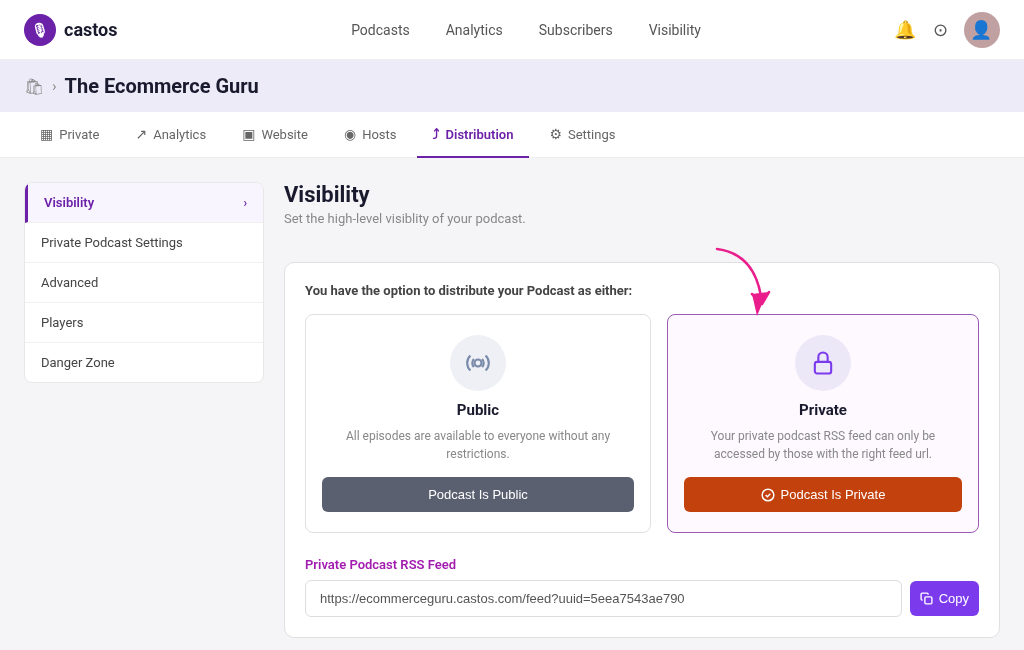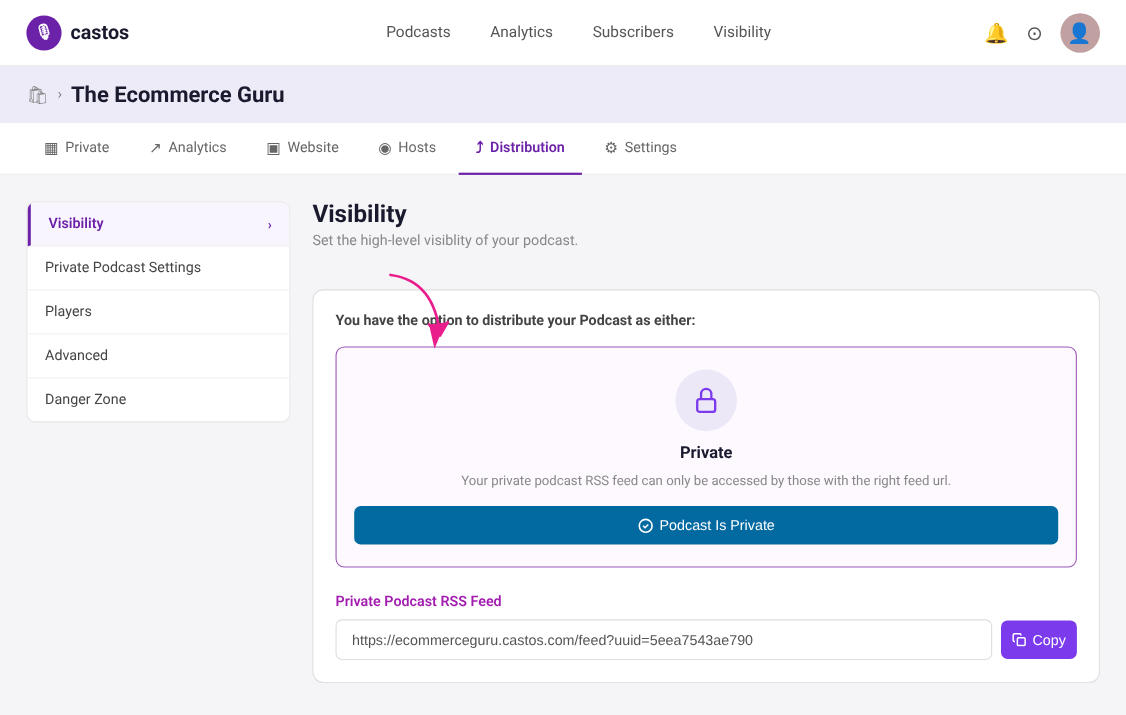--- a/index.html
+++ b/index.html
@@ -55,21 +55,21 @@
 
     .option-icon { width: 56px; height: 56px; border-radius: 50%; display: flex; align-items: center; justify-content: center; margin-bottom: 10px; }
     .option-icon.public { background: #eef0f5; }
     .option-icon.private { background: #ede8f8; }
     .option-icon svg { width: 28px; height: 28px; }
 
     .option-title { font-size: 15px; font-weight: 700; color: #1a1a2e; margin-bottom: 8px; }
     .option-desc { font-size: 12px; color: #888; margin-bottom: 14px; line-height: 1.5; }
 
     .btn-public { background: #5a6070; color: #fff; border: none; border-radius: 6px; padding: 10px 20px; font-size: 13px; font-weight: 500; cursor: pointer; width: 100%; }
-    .btn-private { background: #0369a1; color: #fff; border: none; border-radius: 6px; padding: 10px 20px; font-size: 13px; font-weight: 500; cursor: pointer; width: 100%; display: flex; align-items: center; justify-content: center; gap: 6px; }
+    .btn-private { background: #c2410c; color: #fff; border: none; border-radius: 6px; padding: 10px 20px; font-size: 13px; font-weight: 500; cursor: pointer; width: 100%; display: flex; align-items: center; justify-content: center; gap: 6px; }
 
     
     .rss-section { margin-top: 4px; }
     .rss-label { font-size: 13px; font-weight: 600; color: #a21caf; margin-bottom: 8px; }
     .rss-input-row { display: flex; gap: 8px; align-items: center; }
     .rss-input { flex: 1; padding: 10px 14px; border: 1px solid #ddd; border-radius: 6px; font-size: 13px; color: #555; background: #fff; }
     .btn-copy { background: #7c3aed; color: #fff; border: none; border-radius: 6px; padding: 10px 10px; font-size: 13px; font-weight: 500; cursor: pointer; display: flex; align-items: center; gap: 6px; white-space: nowrap; }
   </style>
 </head>
 <body>
@@ -130,40 +130,54 @@
   <div class="sidebar">
     <div class="sidebar-menu">
       <div class="sidebar-item active">
         <span>Visibility</span>
         <span class="chevron">›</span>
       </div>
       <div class="sidebar-item">
         <span>Private Podcast Settings</span>
       </div>
       <div class="sidebar-item">
+        <span>Advanced</span>
+      </div>
+      <div class="sidebar-item">
         <span>Players</span>
-      </div>
-      <div class="sidebar-item">
-        <span>Advanced</span>
       </div>
       <div class="sidebar-item">
         <span>Danger Zone</span>
       </div>
     </div>
   </div>
 
   <div class="main">
     <h1 class="section-title">Visibility</h1>
     <p class="section-subtitle">Set the high-level visiblity of your podcast.</p>
 
     <div class="visibility-card">
       <p class="card-description">You have the option to distribute your Podcast as either:</p>
 
       <div class="options-row">
 
+        <div class="option-box">
+          <div class="option-icon public">
+            <svg viewBox="0 0 24 24" fill="none" stroke="#7a8aaa" stroke-width="1.8">
+              <circle cx="12" cy="12" r="3"></circle>
+              <path d="M8.5 8.5a5 5 0 0 0 0 7"></path>
+              <path d="M15.5 8.5a5 5 0 0 1 0 7"></path>
+              <path d="M5.5 5.5a9 9 0 0 0 0 13"></path>
+              <path d="M18.5 5.5a9 9 0 0 1 0 13"></path>
+            </svg>
+          </div>
+          <div class="option-title">Public</div>
+          <div class="option-desc">All episodes are available to everyone without any restrictions.</div>
+          <button class="btn-public">Podcast Is Public</button>
+        </div>
 
         <div style="position:relative; flex:1;">
 
           <svg style="position:absolute; top:-70px; left:30px; width:80px; height:90px; pointer-events:none; z-index:10;" viewBox="0 0 80 90">
             <path d="M20 5 Q60 10 65 60 L55 50 M65 60 L72 48" stroke="#e91e8c" stroke-width="2.5" fill="none" stroke-linecap="round" stroke-linejoin="round"></path>
             <path d="M65 60 L60 72 L55 50 L72 48 Z" fill="#e91e8c"></path>
           </svg>
 
           <div class="option-box selected" style="height:100%;">
             <div class="option-icon private">

